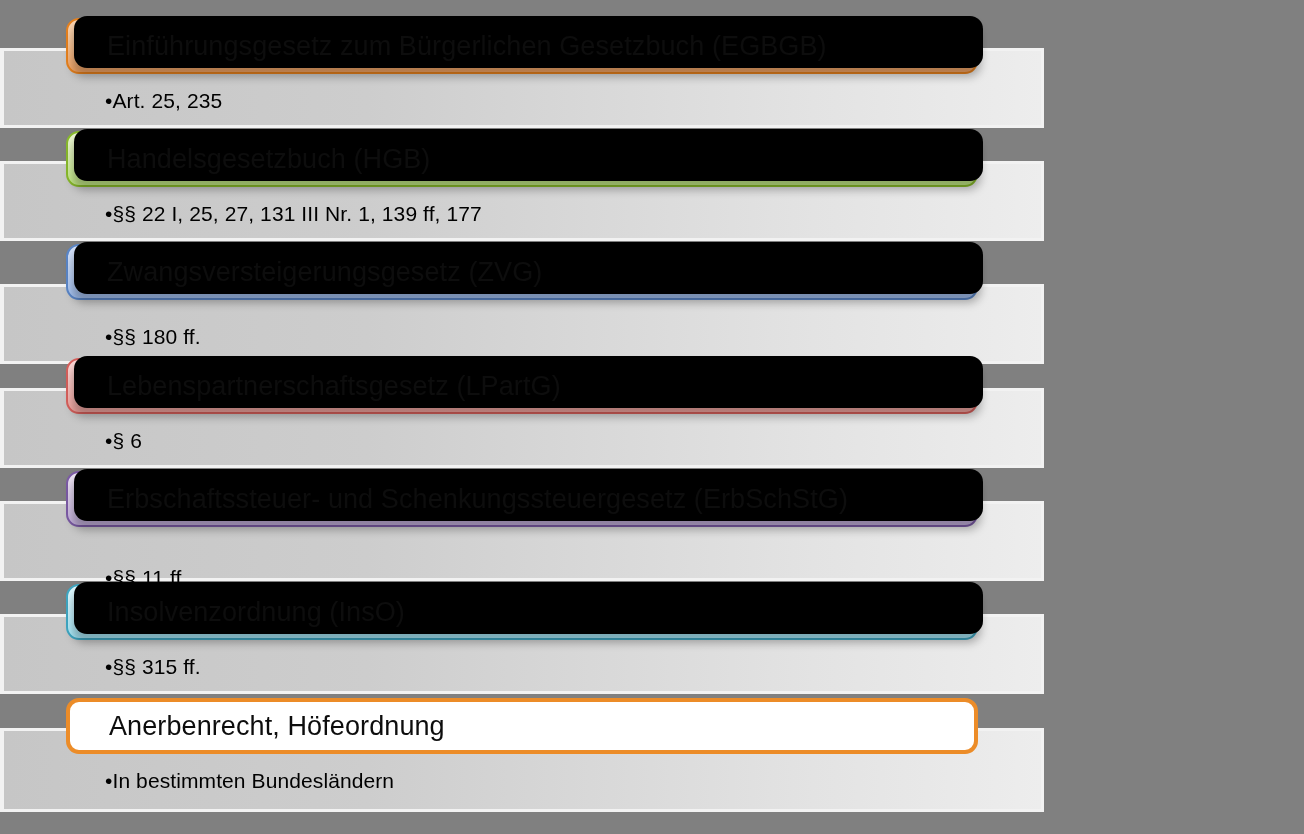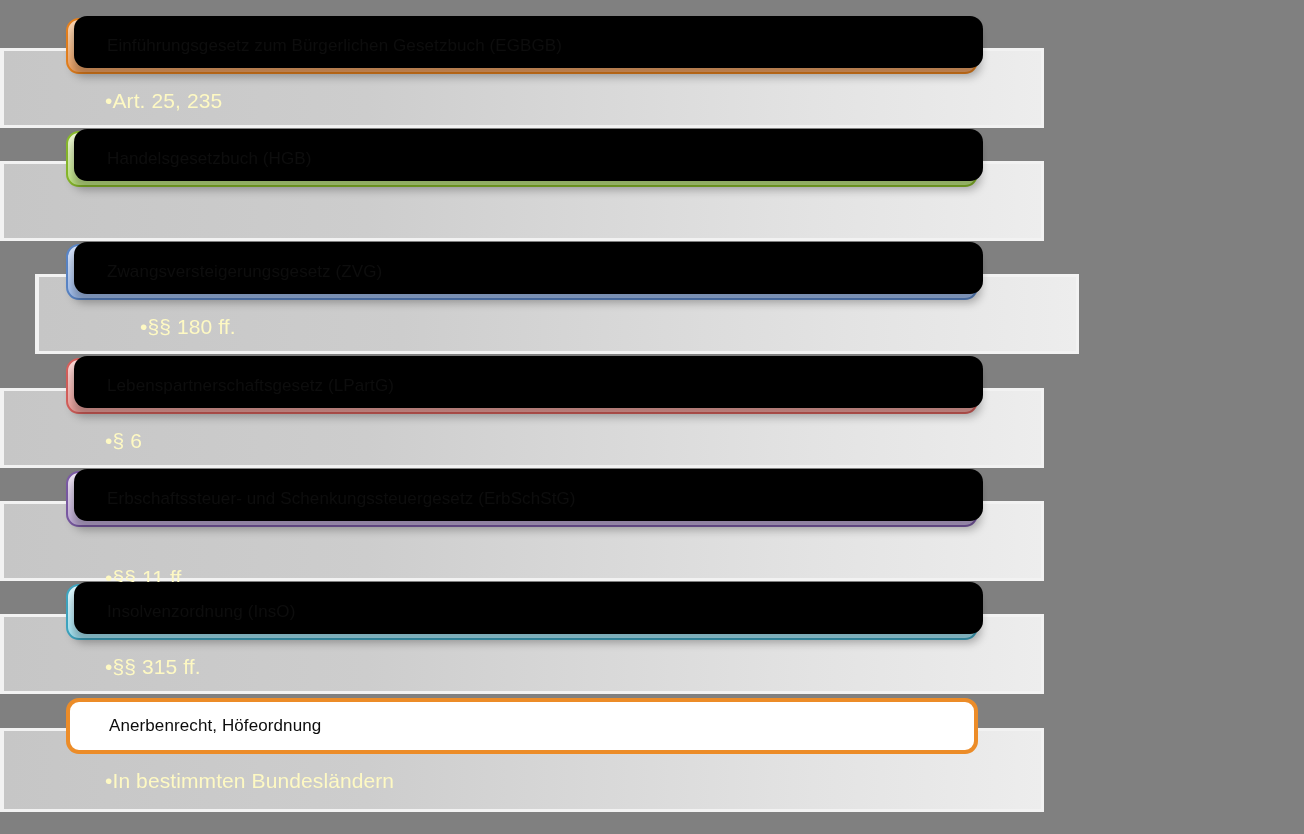--- a/index.html
+++ b/index.html
@@ -77,32 +77,32 @@
     border-radius: 13px;
     background: rgba(0,0,0,0.28);
     filter: blur(4px);
     z-index: -3;
   }
 
   .chip.noshadow::before,
   .chip.noshadow::after { display: none; }
 
   .chip-label {
-    font-size: 17px;
+    font-size: 27px;
     color: #0d0d0d;
     letter-spacing: 0.1px;
     white-space: nowrap;
   }
 
   
   .bullet {
     position: absolute;
     left: 105px;
     font-size: 21px;
-    color: #fef9c3;
+    color: #000000;
     white-space: nowrap;
     z-index: 2;
     letter-spacing: 0.1px;
   }
   .bullet .dot {
     font-size: 21px;
     line-height: 1;
   }
 
   
@@ -141,25 +141,26 @@
 <div id="diagram">
     <div class="group" style="top: 48px; height: 80px;">
       <div class="panel"></div>
       <div class="bullet" style="top: 41px;"><span class="dot">•</span><span>Art. 25, 235</span></div>
     </div>
     <div class="chip c-orange" style="top: 18px;">
       <span class="chip-label">Einführungsgesetz zum Bürgerlichen Gesetzbuch (EGBGB)</span>
     </div>
     <div class="group" style="top: 161px; height: 80px;">
       <div class="panel"></div>
+      <div class="bullet" style="top: 41px;"><span class="dot">•</span><span>§§ 22 I, 25, 27, 131 III Nr. 1, 139 ff, 177</span></div>
     </div>
     <div class="chip c-green" style="top: 131px;">
       <span class="chip-label">Handelsgesetzbuch (HGB)</span>
     </div>
-    <div class="group" style="top: 274px; height: 80px; margin-left: 35px;">
+    <div class="group" style="top: 284px; height: 80px;">
       <div class="panel"></div>
       <div class="bullet" style="top: 41px;"><span class="dot">•</span><span>§§ 180 ff.</span></div>
     </div>
     <div class="chip c-blue" style="top: 244px;">
       <span class="chip-label">Zwangsversteigerungsgesetz (ZVG)</span>
     </div>
     <div class="group" style="top: 388px; height: 80px;">
       <div class="panel"></div>
       <div class="bullet" style="top: 41px;"><span class="dot">•</span><span>§ 6</span></div>
     </div>

